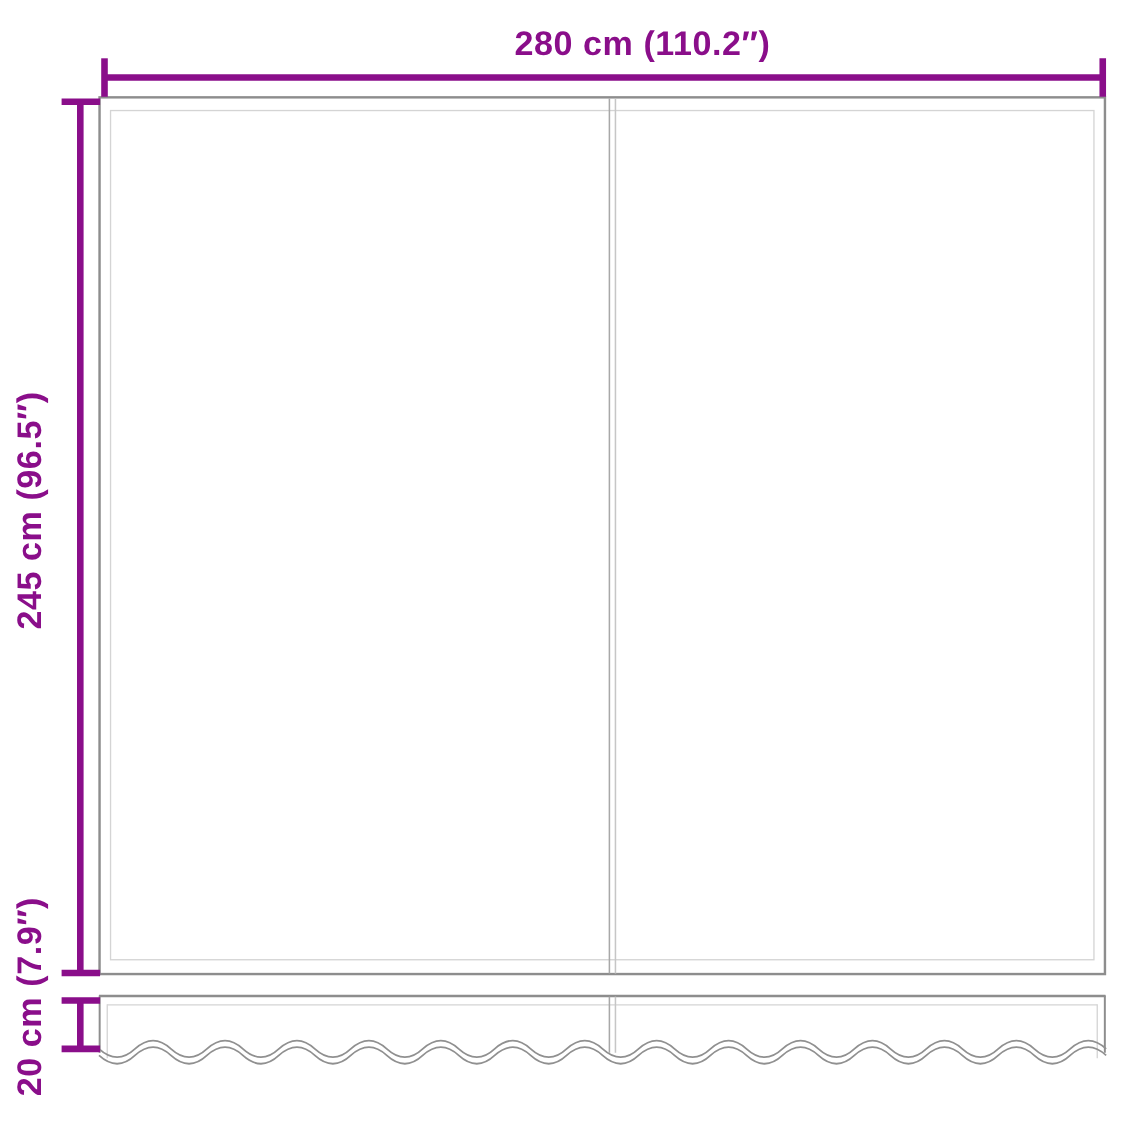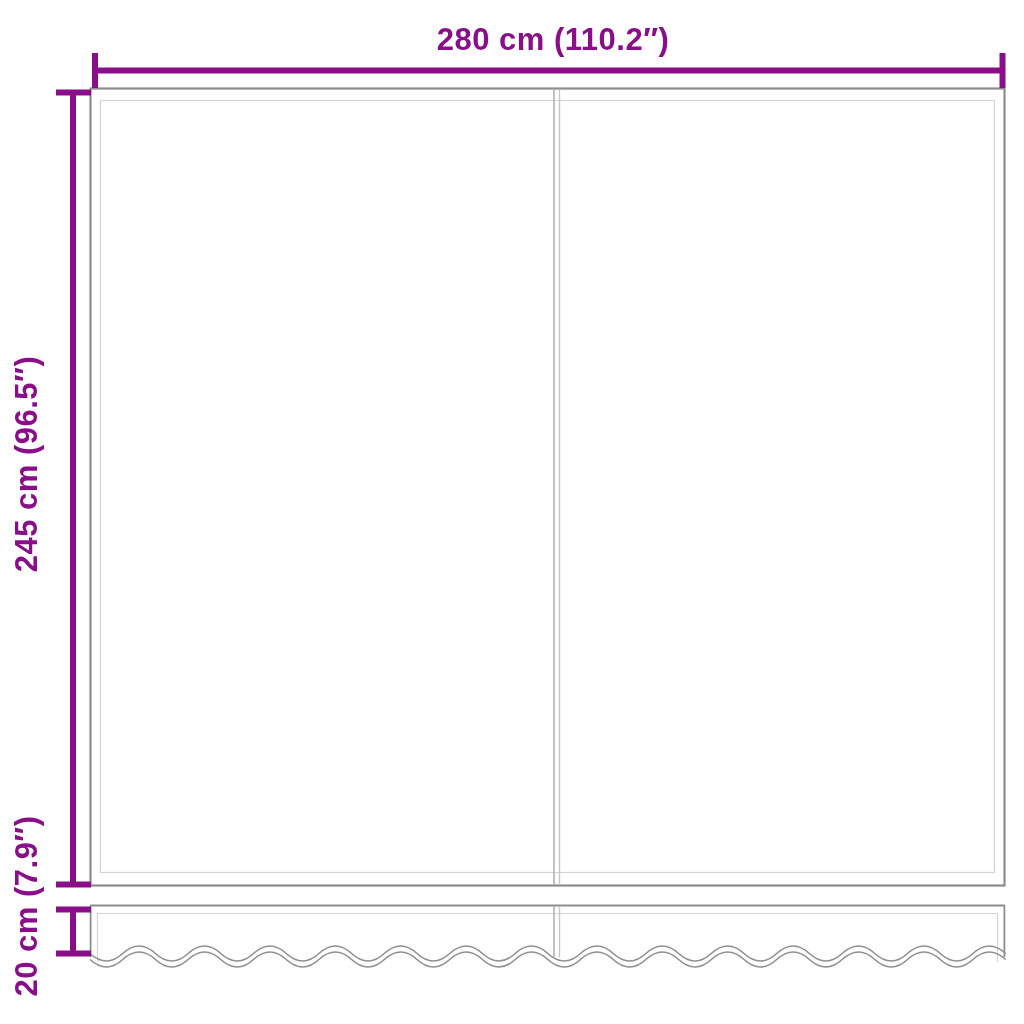--- a/index.html
+++ b/index.html
@@ -81,19 +81,19 @@
       <line x1="73" y1="92" x2="73" y2="884.5"></line>
       <line x1="56" y1="92.5" x2="91" y2="92.5"></line>
       <line x1="56" y1="884.5" x2="91" y2="884.5"></line>
 
       <line x1="73" y1="909.5" x2="73" y2="953.5"></line>
       <line x1="56" y1="909.5" x2="91" y2="909.5"></line>
       <line x1="56" y1="953.5" x2="91" y2="953.5"></line>
     </g>
   </svg>
 
-  <div class="dim-label horizontal" style="left:553px; top:40px;">280 cm (110.2″)</div>
+  <div class="dim-label horizontal" style="left:584px; top:40px;">280 cm (110.2″)</div>
 
   <div class="dim-label vertical" style="left:27px; top:464px;">245 cm (96.5″)</div>
 
   <div class="dim-label vertical" style="left:27px; top:906px;">20 cm (7.9″)</div>
 
 </div>
 
 </body></html>

